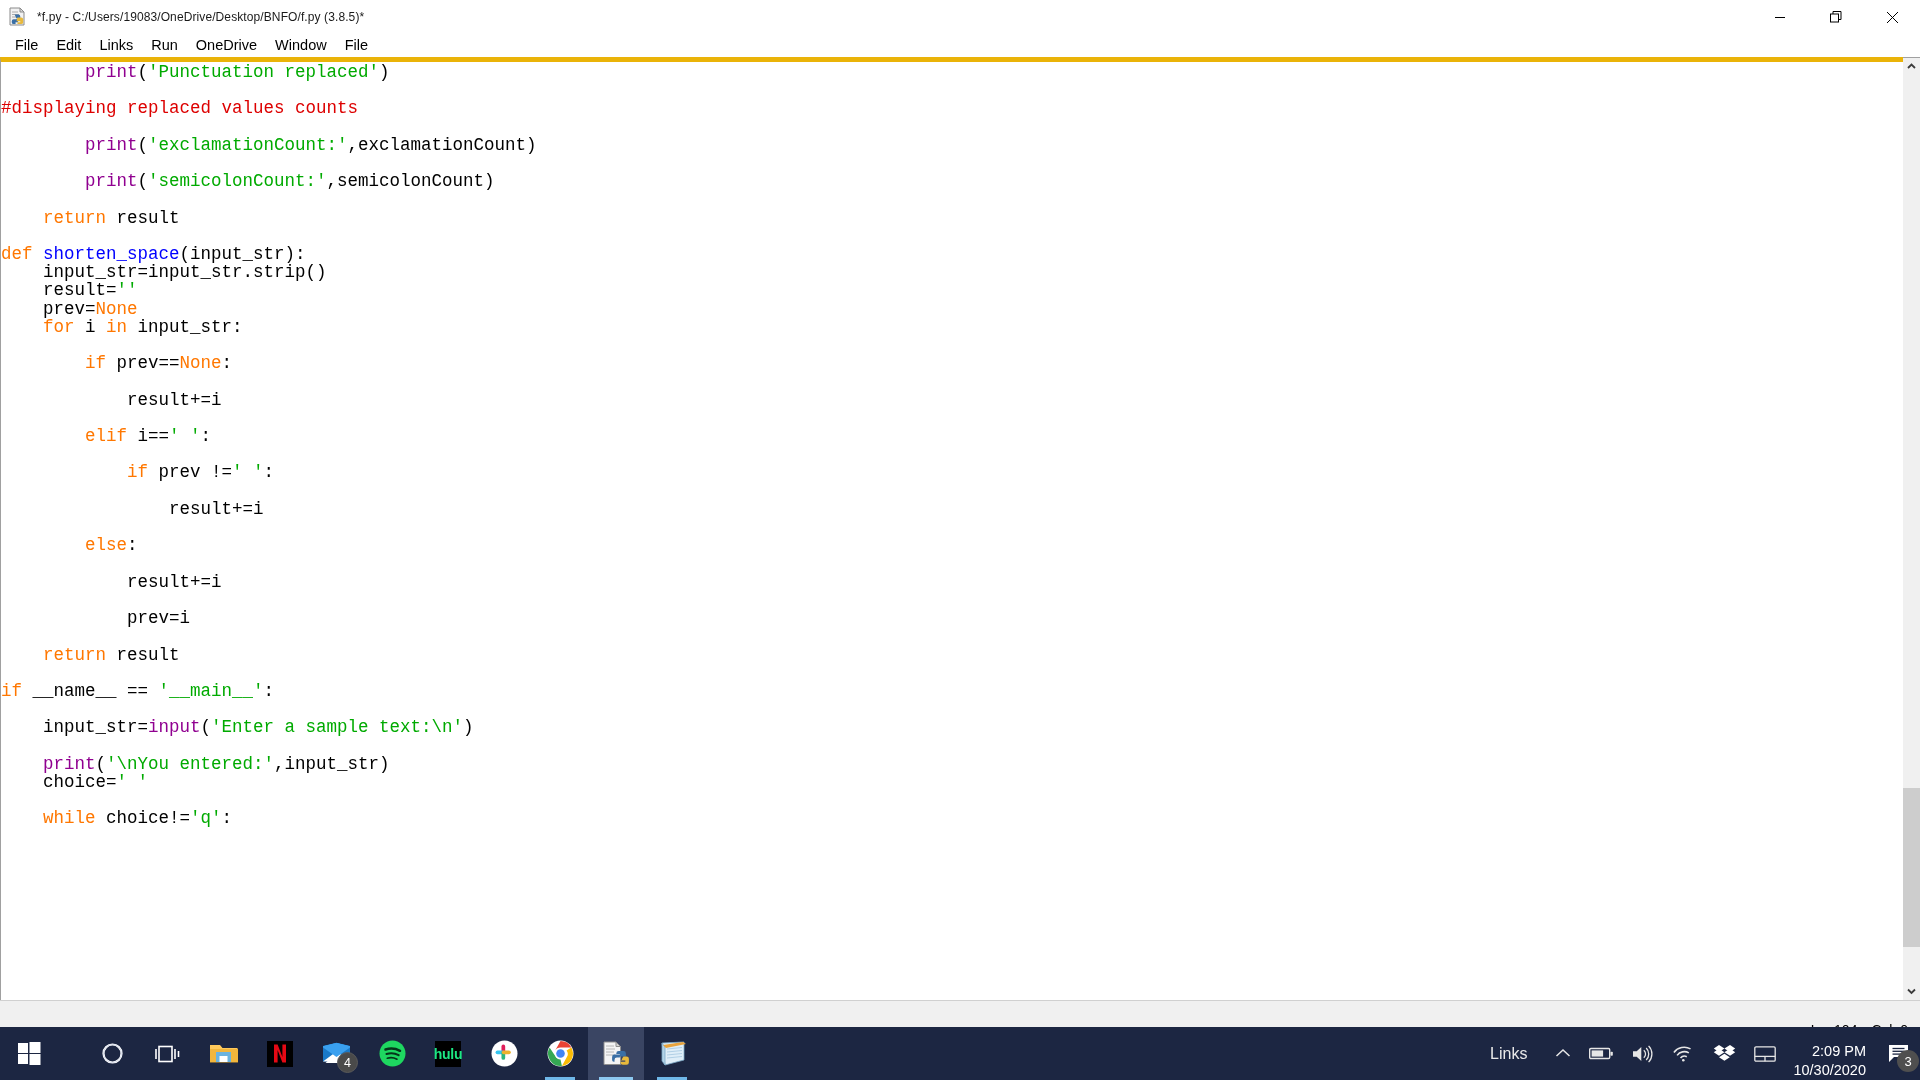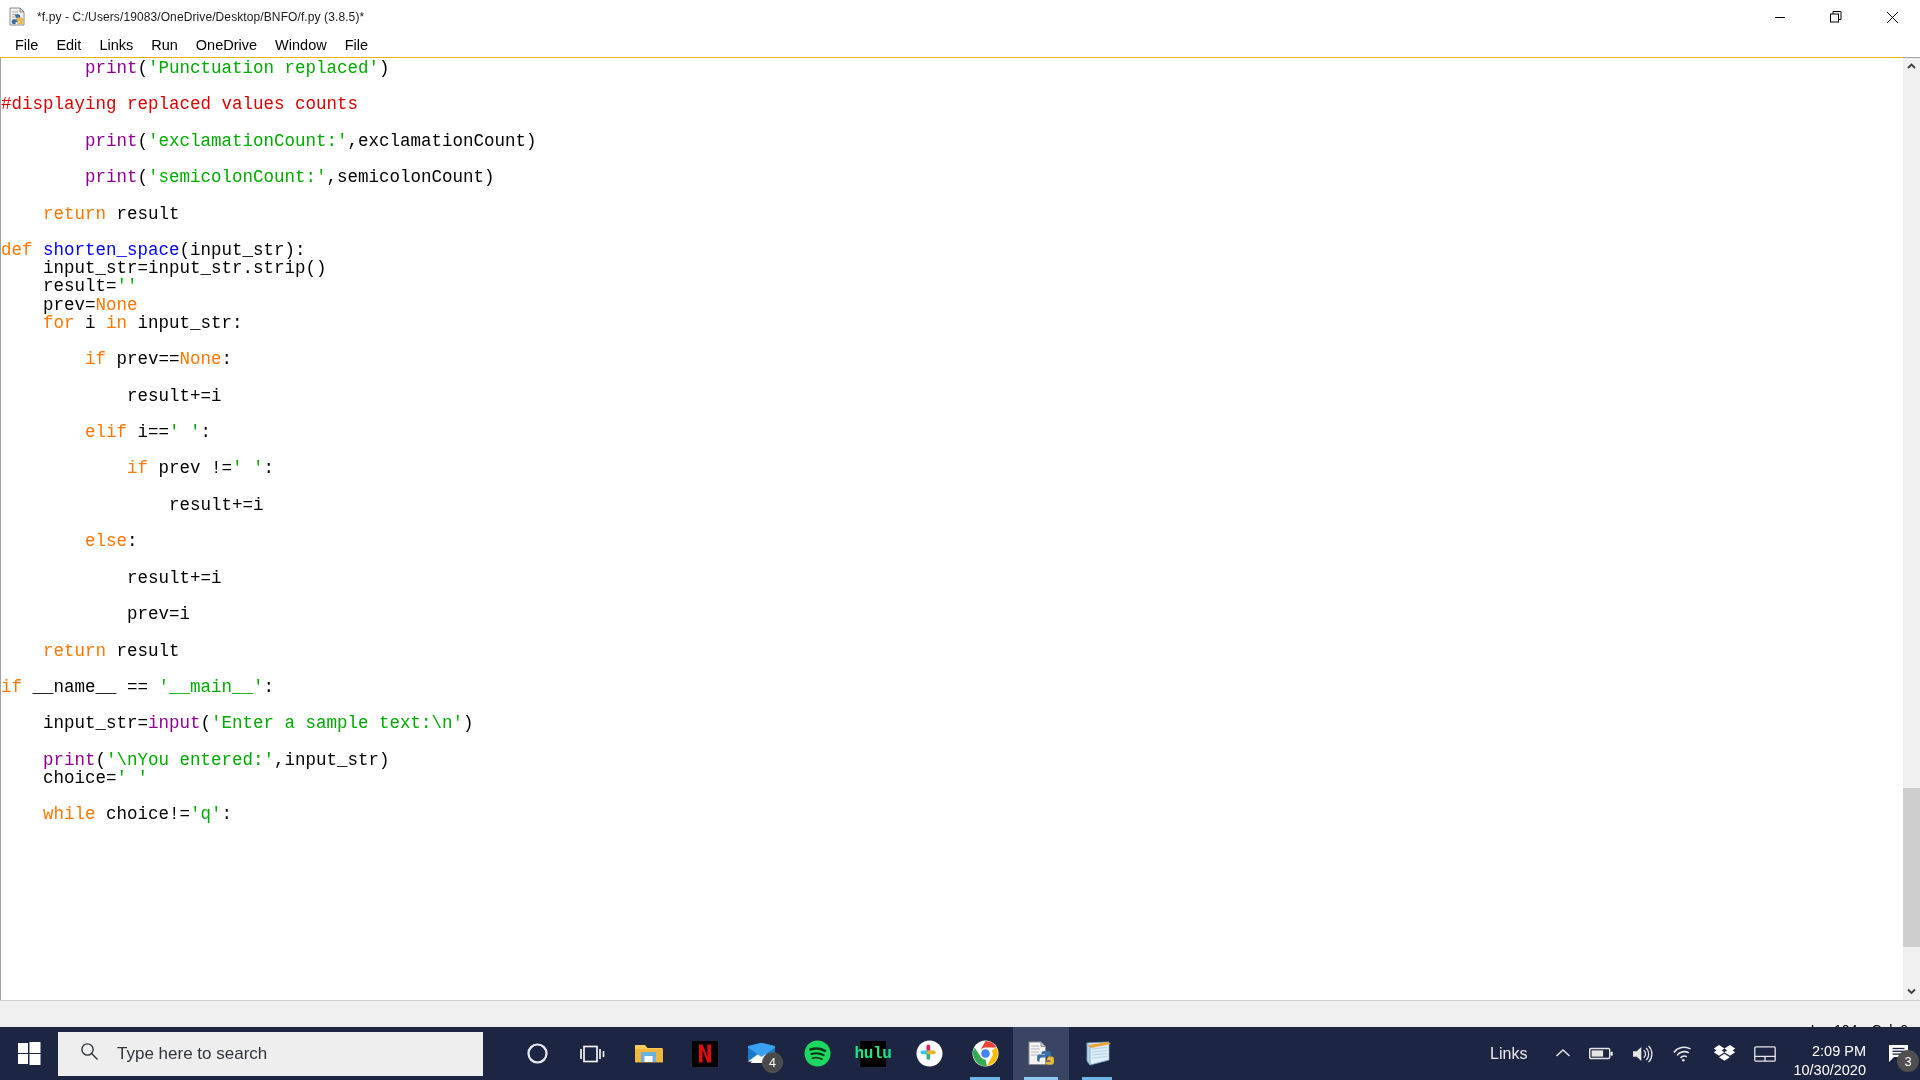--- a/index.html
+++ b/index.html
@@ -36,21 +36,21 @@
     white-space:nowrap;
   }
 
   
   #editor-wrap {
     position:absolute; top:57px; left:0; right:0; bottom:80px;
     display:flex; background:#fff;
   }
   #editor {
     flex:1 1 auto; position:relative; overflow:hidden;
-    border-top:1px solid #eab308;
+    border-top:5px solid #eab308;
     border-left:1px solid #a0a0a0;
     background:#ffffff;
   }
   #code {
     font-family:"Liberation Mono","DejaVu Sans Mono",monospace;
     font-size:17.5px; line-height:18.2px;
     white-space:pre; padding:1px 0 0 0;
     color:#000000;
     letter-spacing:0px;
   }
@@ -214,29 +214,20 @@
 <div id="taskbar">
   <div id="start-btn">
     <svg width="23" height="23" viewBox="0 0 23 23">
       <rect x="0" y="1" width="10" height="10" fill="#fff"></rect>
       <rect x="11.5" y="0" width="11" height="11" fill="#fff"></rect>
       <rect x="0" y="12" width="10" height="10" fill="#fff"></rect>
       <rect x="11.5" y="12" width="11" height="11" fill="#fff"></rect>
     </svg>
   </div>
 
-  <div id="search-box">
-    <span>
-      <svg width="19" height="19" viewBox="0 0 19 19">
-        <circle cx="7.5" cy="7.5" r="5.6" fill="none" stroke="#30343d" stroke-width="1.4"></circle>
-        <line x1="11.6" y1="11.6" x2="17.5" y2="17.5" stroke="#30343d" stroke-width="1.4"></line>
-      </svg>
-    </span>
-    <span id="search-text">Type here to search</span>
-  </div>
 
   <div id="tb-icons">
 
     <div class="tb-icon">
       <svg width="25" height="25" viewBox="0 0 25 25">
         <circle cx="12.5" cy="12.5" r="9" fill="none" stroke="#ffffff" stroke-width="2.2"></circle>
         <circle cx="12.5" cy="12.5" r="9" fill="none" stroke="#b9c4dd" stroke-width="1" opacity="0.6"></circle>
       </svg>
     </div>
 
@@ -285,21 +276,21 @@
         <g stroke="#05341a" fill="none" stroke-linecap="round">
           <path d="M6.5 9.5 C11 8 17 8.6 21 10.8" stroke-width="2.5"></path>
           <path d="M7.5 14 C11.3 12.8 16.3 13.3 19.6 15.2" stroke-width="2.1"></path>
           <path d="M8.3 18.2 C11.3 17.3 15.2 17.7 18 19.2" stroke-width="1.7"></path>
         </g>
       </svg>
     </div>
 
     <div class="tb-icon">
       <div style="width:26px;height:26px;background:#000;display:flex;align-items:center;justify-content:center;">
-        <span style="color:#1ce783;font-size:16px;font-weight:bold;font-family:Liberation Mono, monospace;letter-spacing:-0.3px;">hulu</span>
+        <span style="color:#1ce783;font-size:14px;font-weight:bold;font-family:Liberation Sans, sans-serif;letter-spacing:-0.3px;">hulu</span>
       </div>
     </div>
 
     <div class="tb-icon">
       <svg width="27" height="27" viewBox="0 0 27 27">
         <circle cx="13.5" cy="13.5" r="13" fill="#ffffff"></circle>
         <g transform="translate(5.2,5.2) scale(0.62)">
           <path d="M8.5 2 a3 3 0 0 1 6 0 v8.5 a3 3 0 0 1 -6 0 z" fill="#e01e5a"></path>
           <path d="M2 14.5 a3 3 0 0 1 0 -6 h8.5 a3 3 0 0 1 0 6 z" fill="#36c5f0"></path>
           <path d="M14.5 20.5 a3 3 0 0 1 -6 0 v-8.5 a3 3 0 0 1 6 0 z" fill="#2eb67d"></path>

